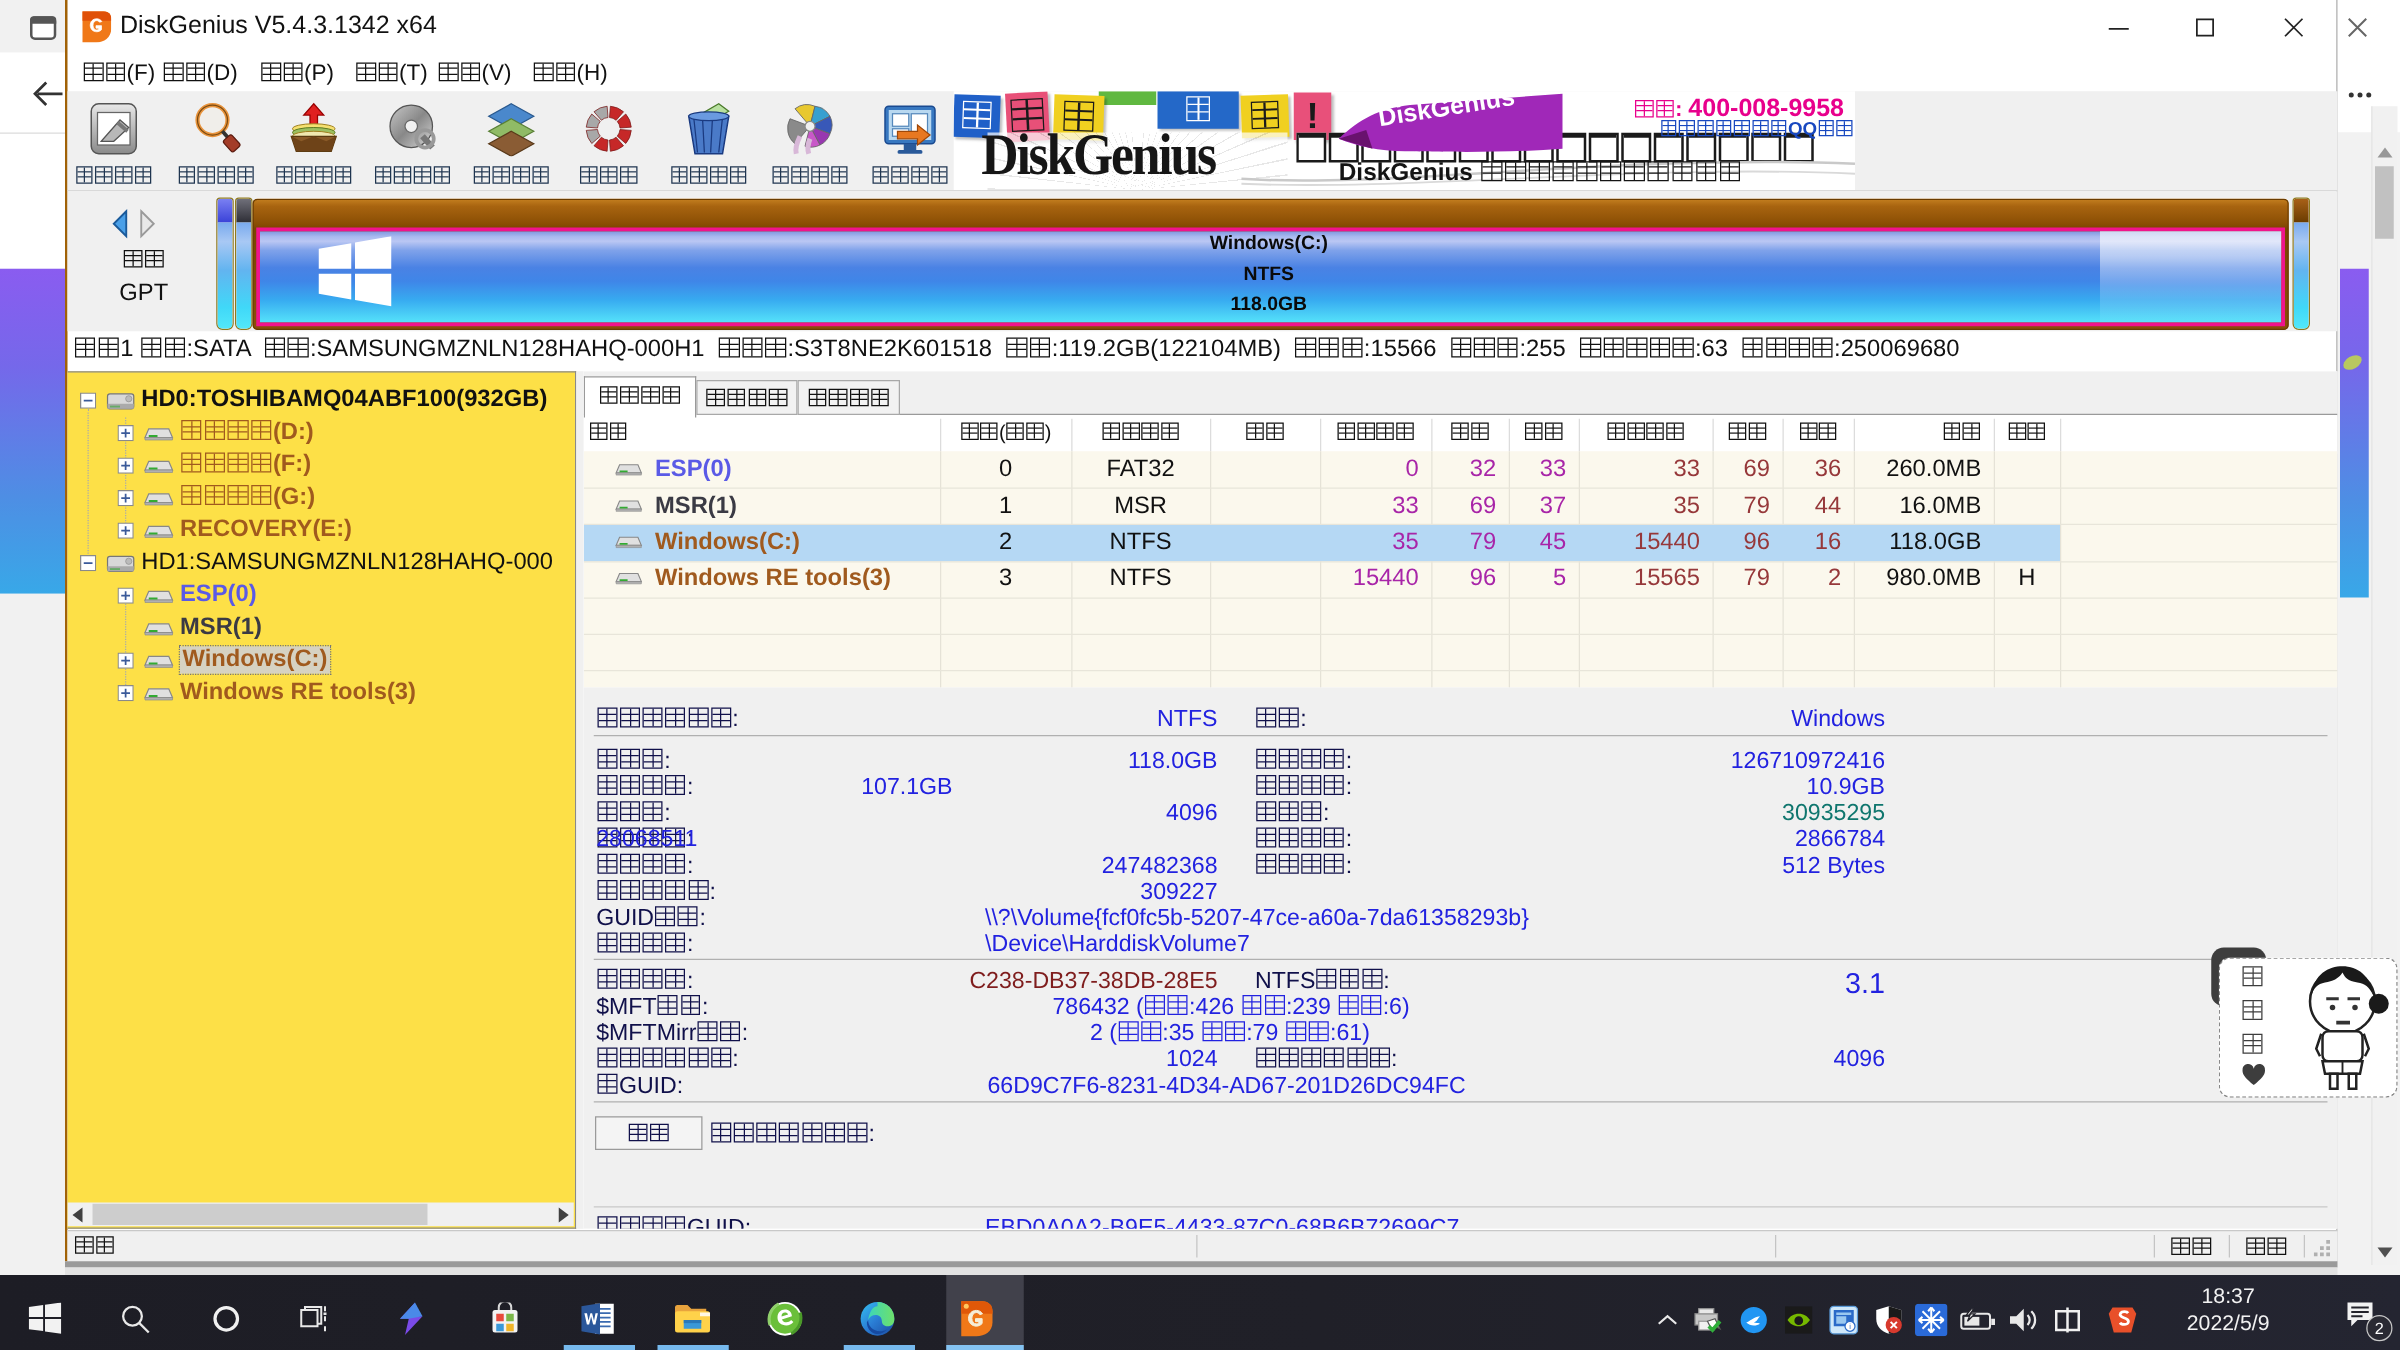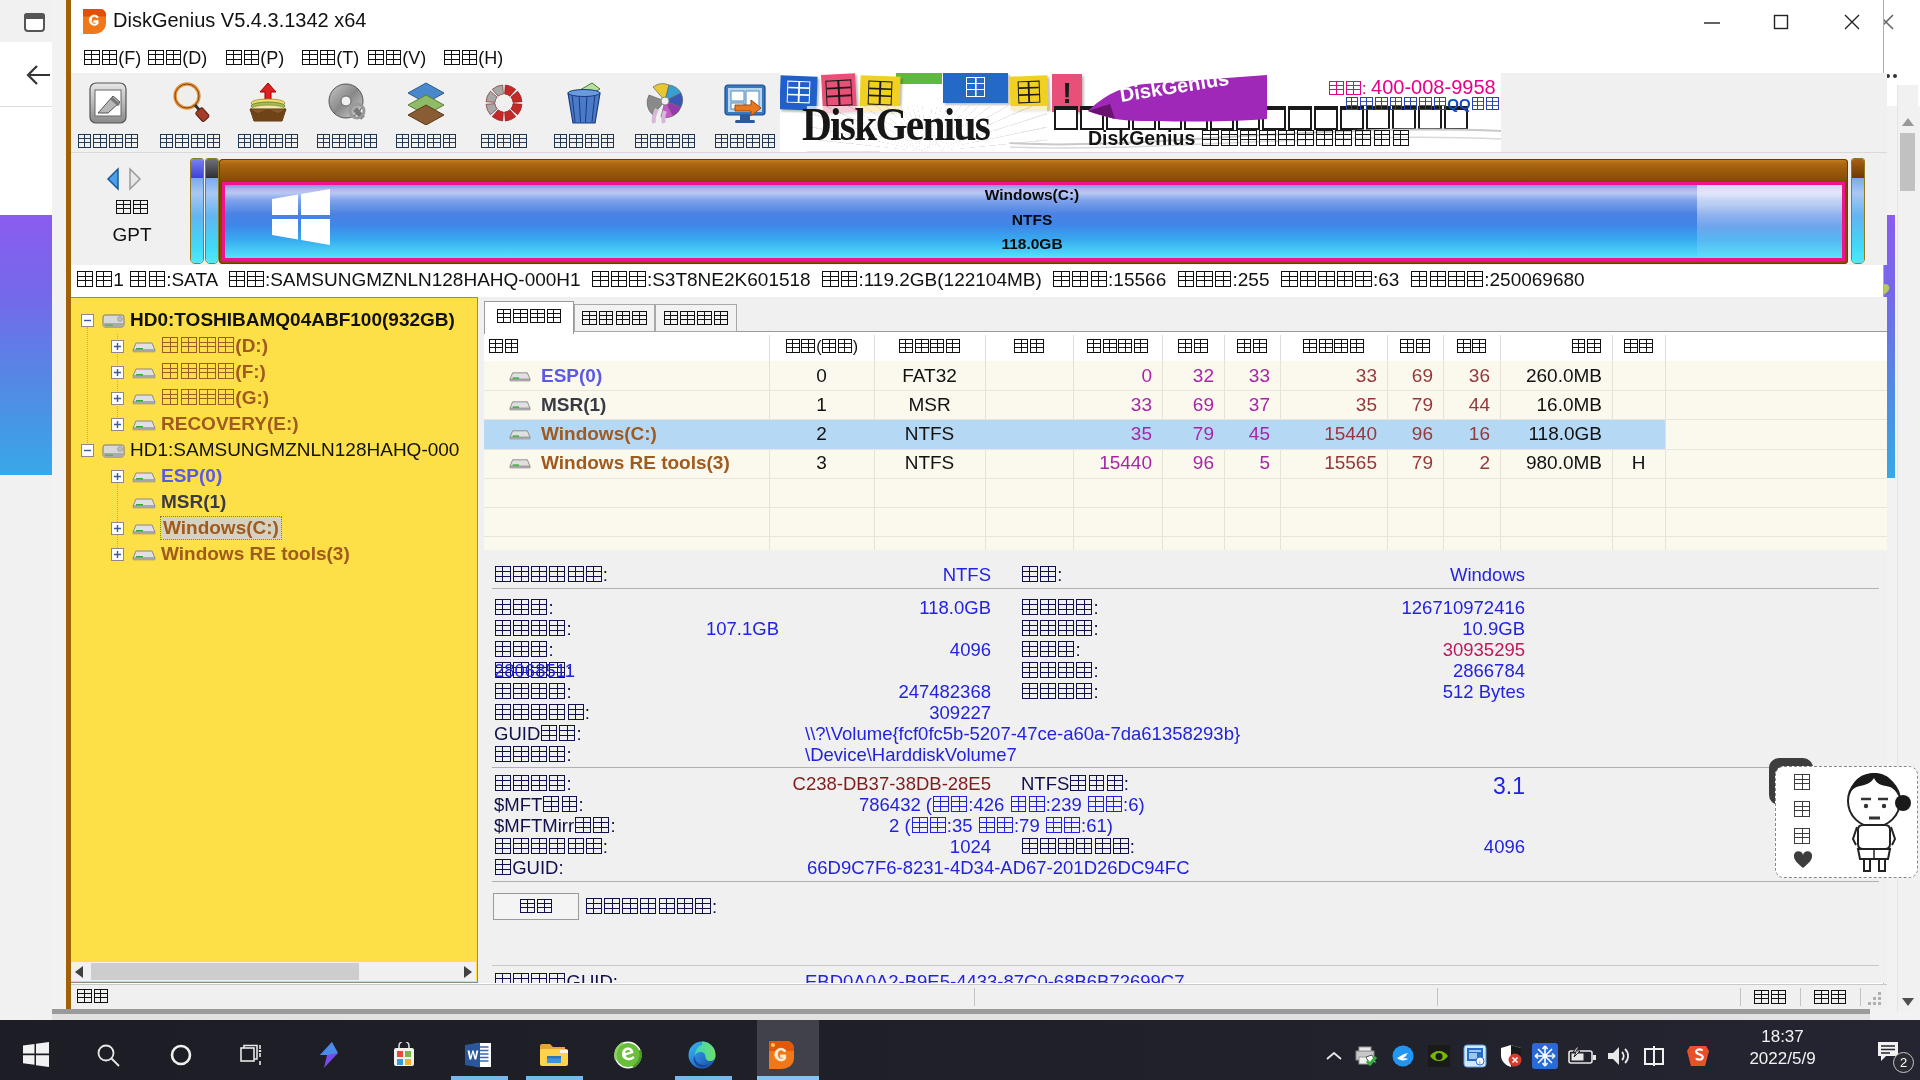--- a/index.html
+++ b/index.html
@@ -34,21 +34,21 @@
 <div class="ab" style="left:1893px;top:74px;width:4px;height:4px;background:#333;border-radius:50%"></div>
 <div class="ab" style="left:1870px;top:106px;width:50px;height:914px;background:#f2f2f2"></div>
 <div class="ab" style="left:1872px;top:215px;width:23px;height:263px;background:linear-gradient(180deg,#8a5cf0 0%,#7568ea 30%,#4e8ee4 70%,#38a8e8 100%)"></div>
 <div class="ab" style="left:1874px;top:285px;width:16px;height:10px;background:#b8c860;border-radius:50%;transform:rotate(-30deg)"></div>
 
 <div class="ab" style="left:1897px;top:85px;width:21px;height:927px;background:#f1f1f1;border-left:1px solid #e4e4e4"></div>
 <div class="ab" style="left:1902px;top:118px;width:0;height:0;border-left:6px solid transparent;border-right:6px solid transparent;border-bottom:8px solid #989898"></div>
 <div class="ab" style="left:1900px;top:133px;width:15px;height:58px;background:#c1c1c1"></div>
 <div class="ab" style="left:1902px;top:998px;width:0;height:0;border-left:6px solid transparent;border-right:6px solid transparent;border-top:8px solid #505050"></div>
 
-<div id="win" class="ab" style="left:66px;top:0;width:1818px;height:1009px;background:#fff;border-left:5px solid #a16207;border-right:1px solid #b0b0b0">
+<div id="win" class="ab" style="left:52px;top:0;width:1818px;height:1009px;background:#fff;border-left:2px solid #a16207;border-right:1px solid #b0b0b0">
 
 <svg class="ab" style="left:10px;top:9px" width="25" height="25" viewBox="0 0 25 25">
  <path d="M2 0h17c4 0 6 3 6 6v8c0 7-6 11-12 11H2z" fill="#f07818"></path>
  <path d="M2 0h17c4 0 6 3 6 6v1.5H2z" fill="#e05008"></path>
  <path d="M17.5 8.2c-.9-1.4-2.4-2.2-4.2-2.2-2.9 0-5.1 2.2-5.1 5.2s2.2 5.2 5.1 5.2c1.6 0 3-.6 3.9-1.7v-3.2h-4.4v2h2.2v.9c-.5.4-1.1.6-1.7.6-1.7 0-2.9-1.6-2.9-3.8 0-2.1 1.2-3.7 2.9-3.7 1 0 1.8.5 2.4 1.3z" fill="#fff" stroke="#fff" stroke-width=".6"></path>
 </svg>
 <div class="ab" style="left:42px;top:9px;font-size:20px;color:#111">DiskGenius V5.4.3.1342 x64</div>
 <svg class="ab" style="left:1632px;top:14px" width="18" height="18" viewBox="0 0 18 18">
         <path d="M1 9h16" stroke="#222" stroke-width="1.4"></path>
       </svg>
@@ -199,21 +199,21 @@
 </div>
 <svg class="ab" style="left:230px;top:40px" width="491" height="39" viewBox="0 0 491 39">
           <path d="M0 30 C120 38 300 10 491 18" stroke="#c9c9c9" stroke-width="2" fill="none"></path>
           <path d="M0 34 C140 40 320 18 491 26" stroke="#d9d9d9" stroke-width="1.5" fill="none"></path>
         </svg>
 <svg class="ab" style="left:295px;top:0" width="200" height="52" viewBox="0 0 200 52">
           <path d="M13 38C30 22 45 14 70 11L192 2l0 44C140 50 80 48 66 48 45 48 28 44 13 38Z" fill="#a028b8"></path>
           <path d="M13 38l22-7 5 15z" fill="#69126e"></path>
         </svg>
 <div class="ab" style="left:340px;top:11px;font-size:20px;font-weight:bold;color:#fff;transform:rotate(-9deg);transform-origin:0 50%">DiskGenius</div>
-<div class="ab" style="left:544px;top:3px;width:176px;text-align:center;font-size:17px;font-weight:normal;color:#e8008c"><i class="c"></i><i class="c"></i>: <span style="font-size:20px">400-008-9958</span></div>
+<div class="ab" style="left:544px;top:3px;width:176px;text-align:left;font-size:17px;font-weight:bold;color:#e8008c"><i class="c"></i><i class="c"></i>: <span style="font-size:20px">400-008-9958</span></div>
 <div class="ab" style="left:544px;top:22px;width:176px;text-align:right;font-size:15px;font-weight:bold;color:#1848c0"><i class="c"></i><i class="c"></i><i class="c"></i><i class="c"></i><i class="c"></i><i class="c"></i><i class="c"></i>QQ<i class="c"></i><i class="c"></i></div>
 <div class="ab" style="left:308px;top:54px;font-size:19.5px;font-weight:bold;color:#141414">DiskGenius <i class="c"></i><i class="c"></i><i class="c"></i><i class="c"></i><i class="c"></i><i class="c"></i><i class="c"></i><i class="c"></i><i class="c"></i><i class="c"></i><i class="c"></i></div>
 </div>
 <div class="ab" style="left:0;top:153px;width:1816px;height:112px;background:#f0f0f0"></div>
 <svg class="ab" style="left:35px;top:167px" width="44" height="24" viewBox="0 0 44 24">
 <path d="M12 2L2 12l10 10V2z" fill="#4aa0e8" stroke="#1a5a9a" stroke-width="1.5"></path>
 <path d="M24 2l10 10-10 10V2z" fill="#e8e8e8" stroke="#9a9a9a" stroke-width="1.5"></path>
       </svg>
 <div class="ab" style="left:21px;top:198px;width:80px;text-align:center;font-size:17px;color:#111"><i class="c"></i><i class="c"></i></div>
 <div class="ab" style="left:21px;top:224px;width:80px;text-align:center;font-size:19px;color:#111">GPT</div>
@@ -469,21 +469,21 @@
         <div class="ab" style="left:10px;top:300px;width:497px;text-align:right;font-size:18.5px;color:#2222e0;white-space:pre">118.0GB</div>
         <div class="ab" style="left:537px;top:300px;font-size:18.5px;color:#10104a;white-space:pre"><i class="c"></i><i class="c"></i><i class="c"></i><i class="c"></i>:</div>
         <div class="ab" style="left:537px;top:300px;width:504px;text-align:right;font-size:18.5px;color:#2222e0;white-space:pre">126710972416</div>
 <div class="ab" style="left:10px;top:321px;font-size:18.5px;color:#10104a;white-space:pre"><i class="c"></i><i class="c"></i><i class="c"></i><i class="c"></i>:</div>
         <div class="ab" style="left:10px;top:321px;width:497px;text-align:center;font-size:18.5px;color:#2222e0;white-space:pre">107.1GB</div>
         <div class="ab" style="left:537px;top:321px;font-size:18.5px;color:#10104a;white-space:pre"><i class="c"></i><i class="c"></i><i class="c"></i><i class="c"></i>:</div>
         <div class="ab" style="left:537px;top:321px;width:504px;text-align:right;font-size:18.5px;color:#2222e0;white-space:pre">10.9GB</div>
 <div class="ab" style="left:10px;top:342px;font-size:18.5px;color:#10104a;white-space:pre"><i class="c"></i><i class="c"></i><i class="c"></i>:</div>
         <div class="ab" style="left:10px;top:342px;width:497px;text-align:right;font-size:18.5px;color:#2222e0;white-space:pre">4096</div>
         <div class="ab" style="left:537px;top:342px;font-size:18.5px;color:#10104a;white-space:pre"><i class="c"></i><i class="c"></i><i class="c"></i>:</div>
-        <div class="ab" style="left:537px;top:342px;width:504px;text-align:right;font-size:18.5px;color:#be185d;white-space:pre">30935295</div>
+        <div class="ab" style="left:537px;top:342px;width:504px;text-align:right;font-size:18.5px;color:#0f766e;white-space:pre">30935295</div>
 <div class="ab" style="left:10px;top:363px;font-size:18.5px;color:#10104a;white-space:pre"><i class="c"></i><i class="c"></i><i class="c"></i><i class="c"></i>:</div>
         <div class="ab" style="left:10px;top:363px;width:497px;font-size:18.5px;color:#2222e0;white-space:pre">28068511</div>
         <div class="ab" style="left:537px;top:363px;font-size:18.5px;color:#10104a;white-space:pre"><i class="c"></i><i class="c"></i><i class="c"></i><i class="c"></i>:</div>
         <div class="ab" style="left:537px;top:363px;width:504px;text-align:right;font-size:18.5px;color:#2222e0;white-space:pre">2866784</div>
 <div class="ab" style="left:10px;top:384px;font-size:18.5px;color:#10104a;white-space:pre"><i class="c"></i><i class="c"></i><i class="c"></i><i class="c"></i>:</div>
         <div class="ab" style="left:10px;top:384px;width:497px;text-align:right;font-size:18.5px;color:#2222e0;white-space:pre">247482368</div>
         <div class="ab" style="left:537px;top:384px;font-size:18.5px;color:#10104a;white-space:pre"><i class="c"></i><i class="c"></i><i class="c"></i><i class="c"></i>:</div>
         <div class="ab" style="left:537px;top:384px;width:504px;text-align:right;font-size:18.5px;color:#2222e0;white-space:pre">512 Bytes</div>
 <div class="ab" style="left:10px;top:405px;font-size:18.5px;color:#10104a;white-space:pre"><i class="c"></i><i class="c"></i><i class="c"></i><i class="c"></i><i class="c"></i>:</div>
         <div class="ab" style="left:10px;top:405px;width:497px;text-align:right;font-size:18.5px;color:#2222e0;white-space:pre">309227</div>

